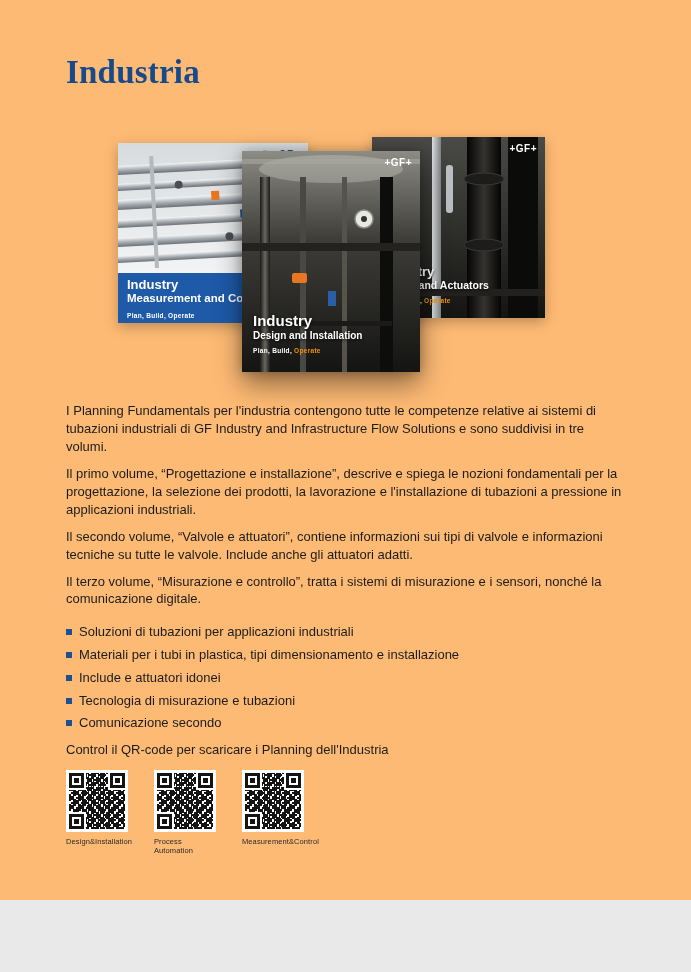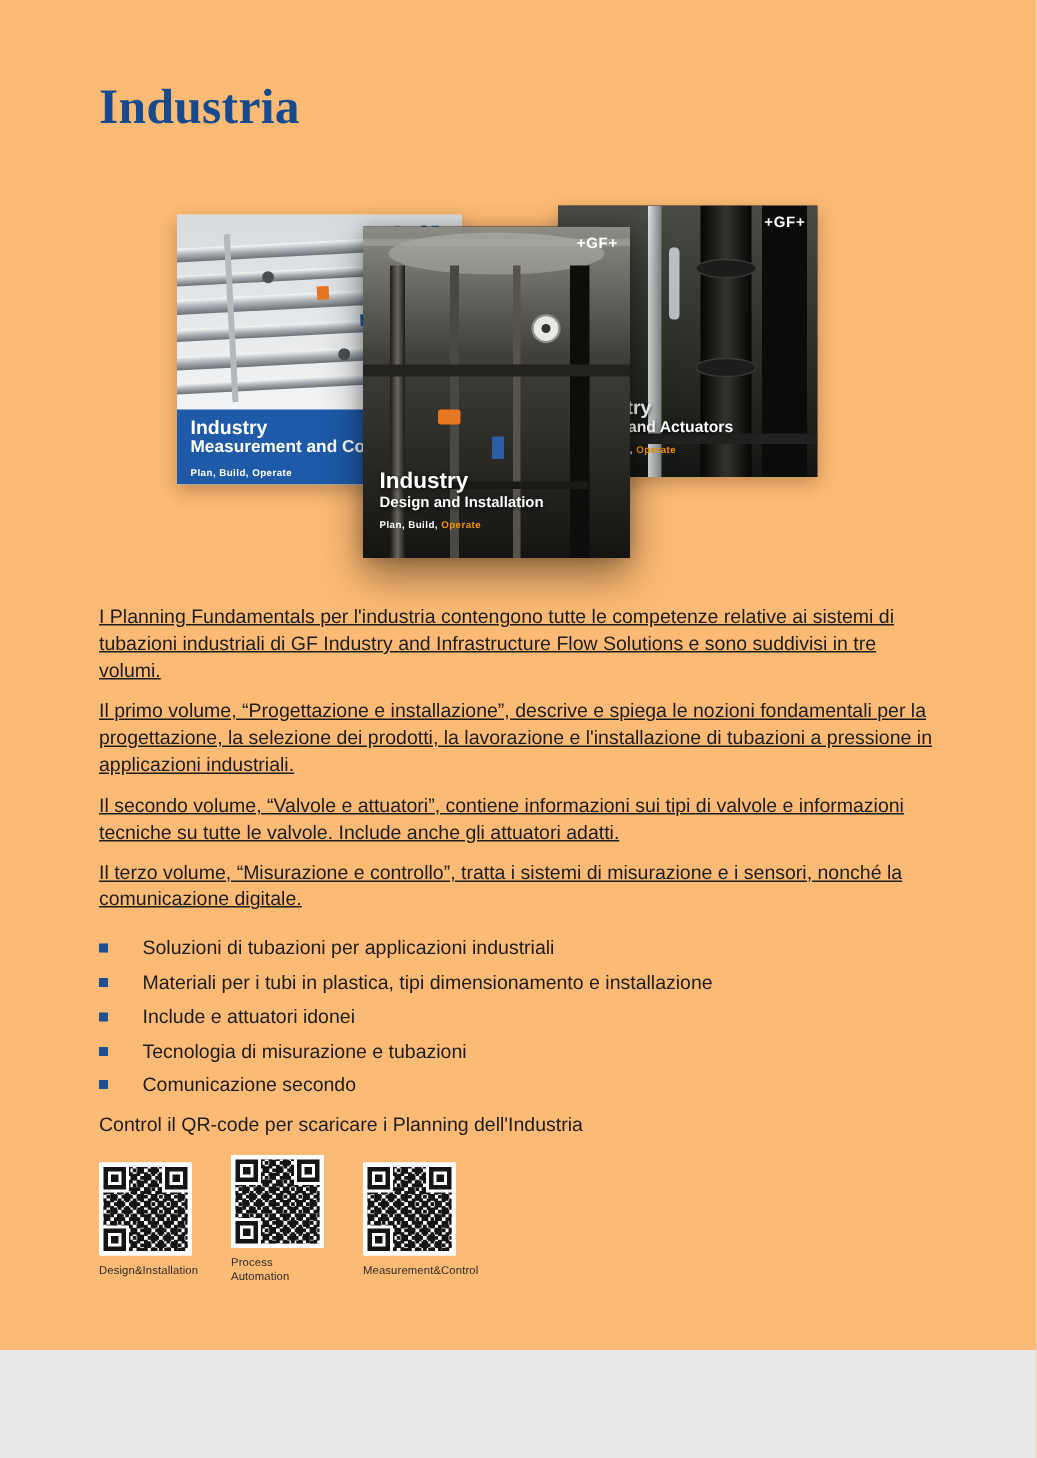--- a/index.html
+++ b/index.html
@@ -48,32 +48,32 @@
   .cover-mid  .c-title { font-size:15px; text-shadow:0 1px 3px rgba(0,0,0,.8); }
   .cover-mid  .c-sub   { font-size:10px;  text-shadow:0 1px 3px rgba(0,0,0,.8); }
   .cover-right .c-title{ font-size:13px; text-shadow:0 1px 3px rgba(0,0,0,.8); }
   .cover-right .c-sub  { font-size:10.5px; text-shadow:0 1px 3px rgba(0,0,0,.8); }
   .c-tag { font-size:6.5px; font-weight:bold; margin-top:6px; letter-spacing:.3px; }
   .c-tag .op { color:#f39200; }
   .cover-band .c-tag .op { color:#ffffff; }
 
   
   .paragraphs { position:absolute; left:66px; top:402px; width:562px;
-                font-size:13px; line-height:1.38; color:#1c1c1c;text-decoration:underline; }
+                font-size:13px; line-height:1.38; color:#1c1c1c; }
   .paragraphs p { margin-bottom:9px; }
 
   .bullets { position:absolute; left:66px; top:624px; width:560px; list-style:none; }
-  .bullets li { display:flex; align-items:flex-start; gap:23px;
+  .bullets li { display:flex; align-items:flex-start; gap:7px;
                 font-size:13px; line-height:1.22; margin-bottom:7px; color:#1c1c1c; }
   .sq { flex:0 0 auto; width:6px; height:6px; background:#1d4f91; margin-top:5px; }
 
   
   .qr-instruction { position:absolute; left:66px; top:742px;
                     font-size:13px; color:#1c1c1c; }
-  .qr-row { position:absolute; left:66px; top:770px; display:flex; gap:24px;align-items:center; }
+  .qr-row { position:absolute; left:66px; top:770px; display:flex; gap:24px; }
   .qr-item { width:64px; }
   .qr { position:relative; width:62px; height:62px; background:#fff; border:2px solid #fff; }
   .qr::before {
     content:""; position:absolute; inset:1px;
     background-image:
       repeating-conic-gradient(#141414 0% 25%, transparent 0% 50%),
       repeating-conic-gradient(#141414 0% 25%, #ffffff 0% 50%);
     background-size: 9px 9px, 5px 5px;
     background-position: 0 0, 2px 1px;
   }

